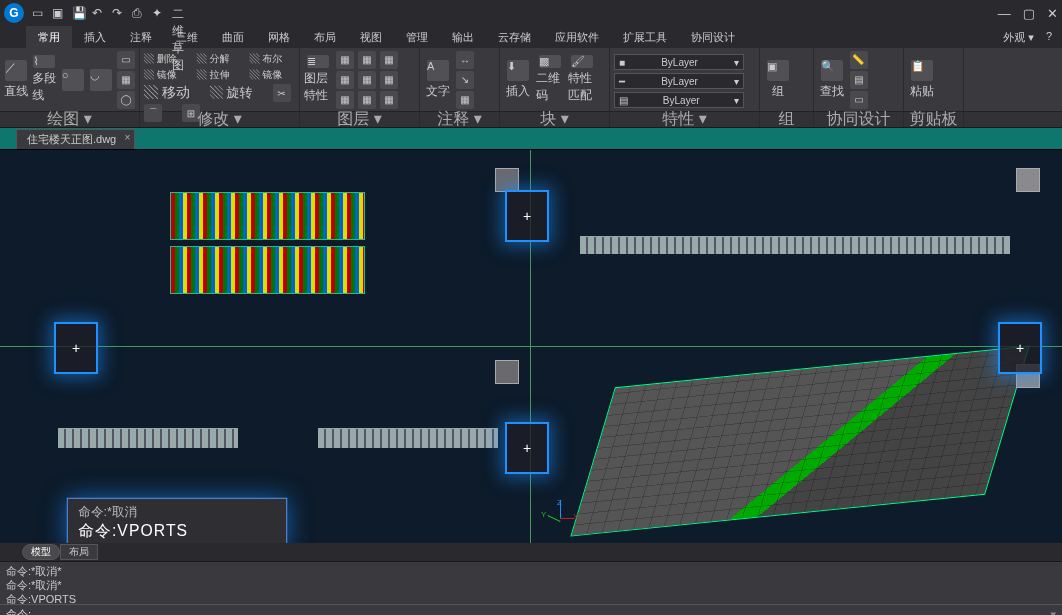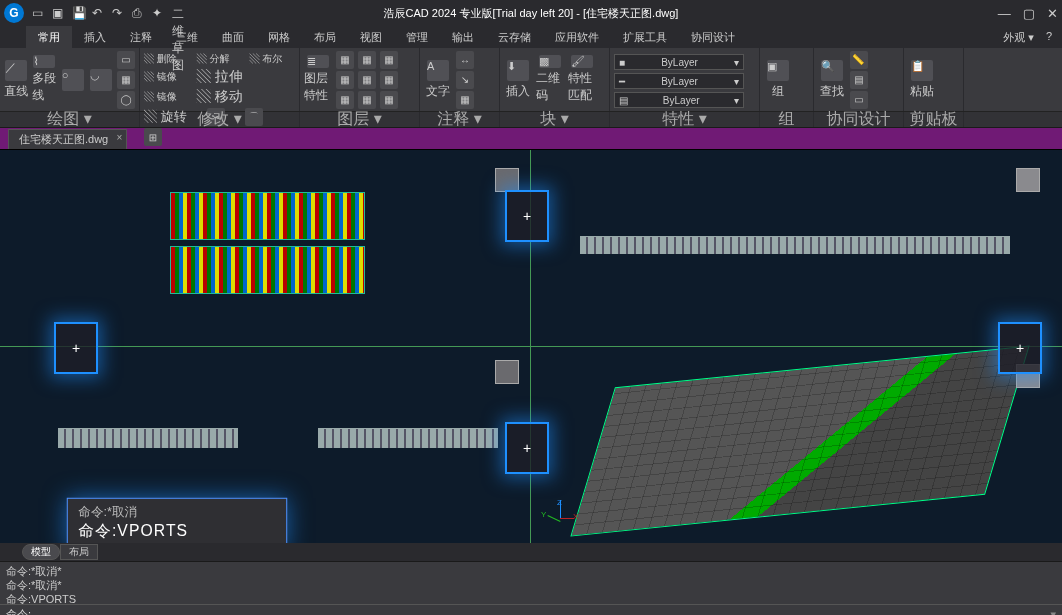--- a/index.html
+++ b/index.html
@@ -28,21 +28,21 @@
 .panel .bigbtn { width: 28px; height: 40px; display: flex; flex-direction: column; align-items: center; justify-content: center; cursor: pointer; gap: 2px; }
 .panel .bigbtn .ic { width: 22px; height: 22px; background: #505055; border-radius: 2px; }
 .panel .bigbtn .lbl { font-size: 12px; color: #ccc; }
 .panel .combo { background: #2a2a2e; border: 1px solid #555; color: #ccc; font-size: 10px; height: 16px; padding: 0 4px; display: flex; align-items: center; justify-content: space-between; gap: 4px; cursor: pointer; }
 
 
 .panellabels { height: 16px; background: #323236; display: flex; border-bottom: 1px solid #1a1a1a; }
 .panellabels div { border-right: 1px solid #2a2a2e; font-size: 16px; color: #aaa; display: flex; align-items: center; justify-content: center; }
 
 
-.doctabs { height: 22px; background: #701a75; display: flex; align-items: flex-end; padding-left: 8px; border-bottom: 1px solid #000; }
+.doctabs { height: 22px; background: #0f766e; display: flex; align-items: flex-end; padding-left: 16px; border-bottom: 1px solid #000; }
 .doctabs .dtab { background: #3a3a3e; padding: 2px 18px 2px 10px; font-size: 11px; border: 1px solid #555; border-bottom: none; position: relative; cursor: pointer; }
 .doctabs .dtab .x { position: absolute; right: 4px; top: 2px; font-size: 10px; color: #aaa; }
 
 
 .drawarea { position: relative; height: 393px; background: #0d1b2a; overflow: hidden; }
 .vcube { position: absolute; width: 24px; height: 24px; background: #8a8a8e; border: 1px solid #aaa; transform: rotate(0deg); }
 .vcube.alt { background: #6a6a6e; }
 .navwidget { position: absolute; width: 44px; height: 52px; border: 2px solid #1e90ff; background: rgba(30,30,40,.8); box-shadow: 0 0 18px 4px rgba(30,144,255,.5); display: flex; align-items: center; justify-content: center; color: #fff; font-size: 14px; }
 
 .floorplan { position: absolute; background: linear-gradient(#0a3 0 30%, #111 30% 70%, #0a3 70% 100%); border: 1px solid #2b9; }
@@ -84,21 +84,20 @@
   <div class="qat">
     <span>▭</span>
     <span>▣</span>
     <span>💾</span>
     <span>↶</span>
     <span>↷</span>
     <span>⎙</span>
     <span>✦</span>
     <span>二维草图</span>
   </div>
-  <div class="title">浩辰CAD 2024 专业版[Trial day left 20] - [住宅楼天正图.dwg]</div>
   <div class="winbtns">
     <span>—</span>
     <span>▢</span>
     <span>✕</span>
   </div>
 </div>
 
 <div class="ribbontabs">
   <div class="tab active">常用</div>
   <div class="tab">插入</div>
@@ -144,21 +143,21 @@
       </div>
     </div>
   </div>
 
   <div class="panel" style="width:160px">
     <div class="row" style="flex-wrap:wrap;gap:2px 20px;align-content:flex-start;padding-top:2px">
       <span style="font-size:10px"><span>▧</span> <span>删除</span></span>
       <span style="font-size:10px"><span>▧</span> <span>分解</span></span>
       <span style="font-size:10px"><span>▧</span> <span>布尔</span></span>
       <span style="font-size:10px"><span>▧</span> <span>镜像</span></span>
-      <span style="font-size:14px"><span>▧</span> <span>拉伸</span></span>
+      <span style="font-size:10px"><span>▧</span> <span>拉伸</span></span>
       <span style="font-size:10px"><span>▧</span> <span>镜像</span></span>
       <span style="font-size:14px"><span>▧</span> <span>移动</span></span>
       <span style="font-size:13px"><span>▧</span> <span>旋转</span></span>
       <div class="btn">✂</div>
       <div class="btn">⌒</div>
       <div class="btn">⊞</div>
     </div>
   </div>
 
   <div class="panel" style="width:120px">

